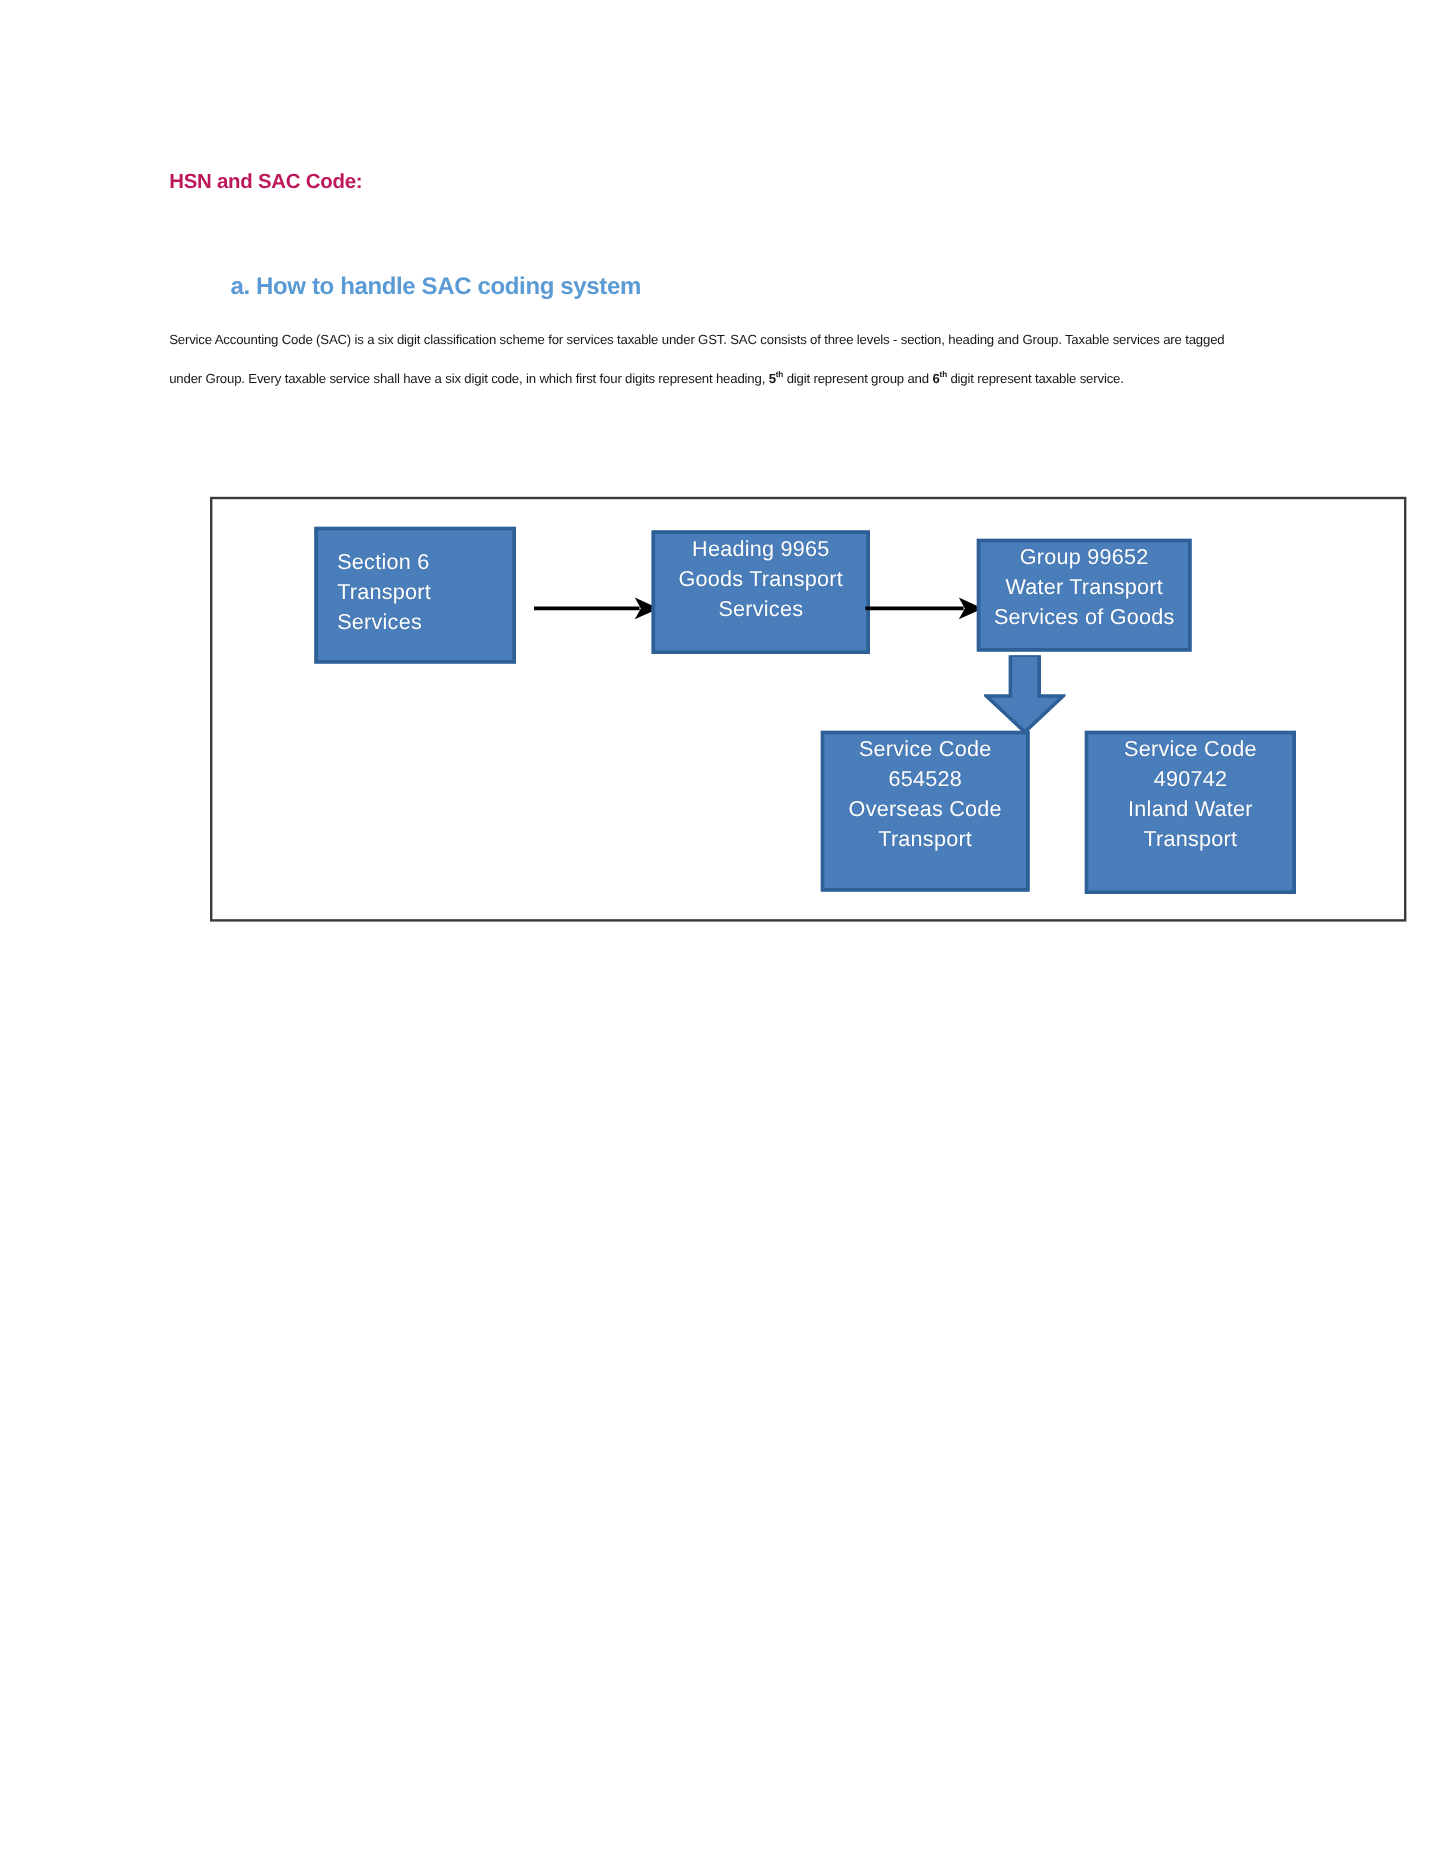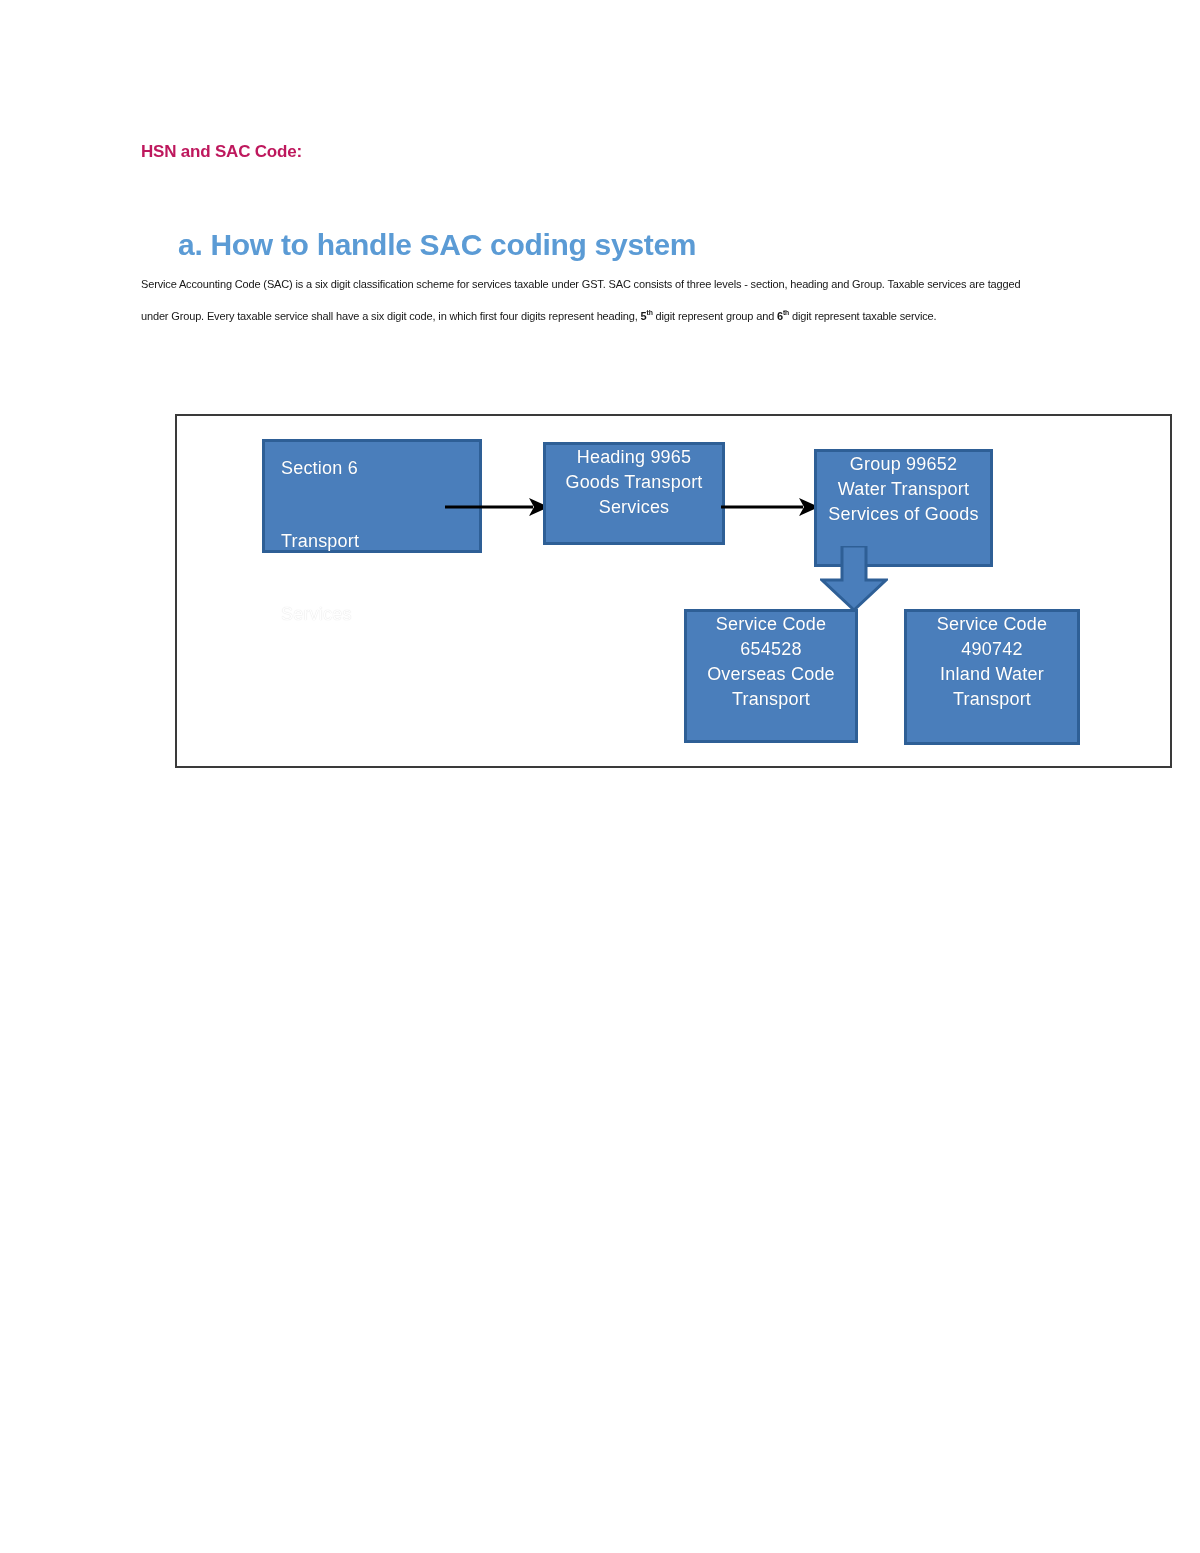--- a/index.html
+++ b/index.html
@@ -23,23 +23,23 @@
     top: 142px;
     font-size: 17px;
     font-weight: bold;
     letter-spacing: -0.2px;
     color: #be185d;
     white-space: nowrap;
   }
 
   .section-heading {
     position: absolute;
-    left: 178px;
+    left: 192px;
     top: 228px;
-    font-size: 30px;
+    font-size: 20px;
     font-weight: bold;
     color: #5b9bd5;
     letter-spacing: -0.3px;
     white-space: nowrap;
   }
 
   .body-para {
     position: absolute;
     left: 141px;
     top: 268px;
@@ -82,35 +82,34 @@
     letter-spacing: 0.2px;
     display: flex;
     flex-direction: column;
     justify-content: flex-start;
     text-shadow: 0 0 1px rgba(0,0,0,0.18);
   }
   .flow-box .line { display: block; }
 
   .box-section {
     left: 85px;  top: 23px;
-    width: 220px; height: 114px;
+    width: 168px; height: 114px;
     text-align: left;
     padding-left: 16px;
     justify-content: flex-start;
     padding-top: 14px;
-    gap: 48px;
   }
   .box-heading {
     left: 366px; top: 26px;
     width: 182px; height: 103px;
     text-align: center;
   }
   .box-group {
     left: 637px; top: 33px;
-    width: 179px; height: 118px;
+    width: 179px; height: 94px;
     text-align: center;
   }
   .box-service-1 {
     left: 507px; top: 193px;
     width: 174px; height: 134px;
     text-align: center;
   }
   .box-service-2 {
     left: 727px; top: 193px;
     width: 176px; height: 136px;

